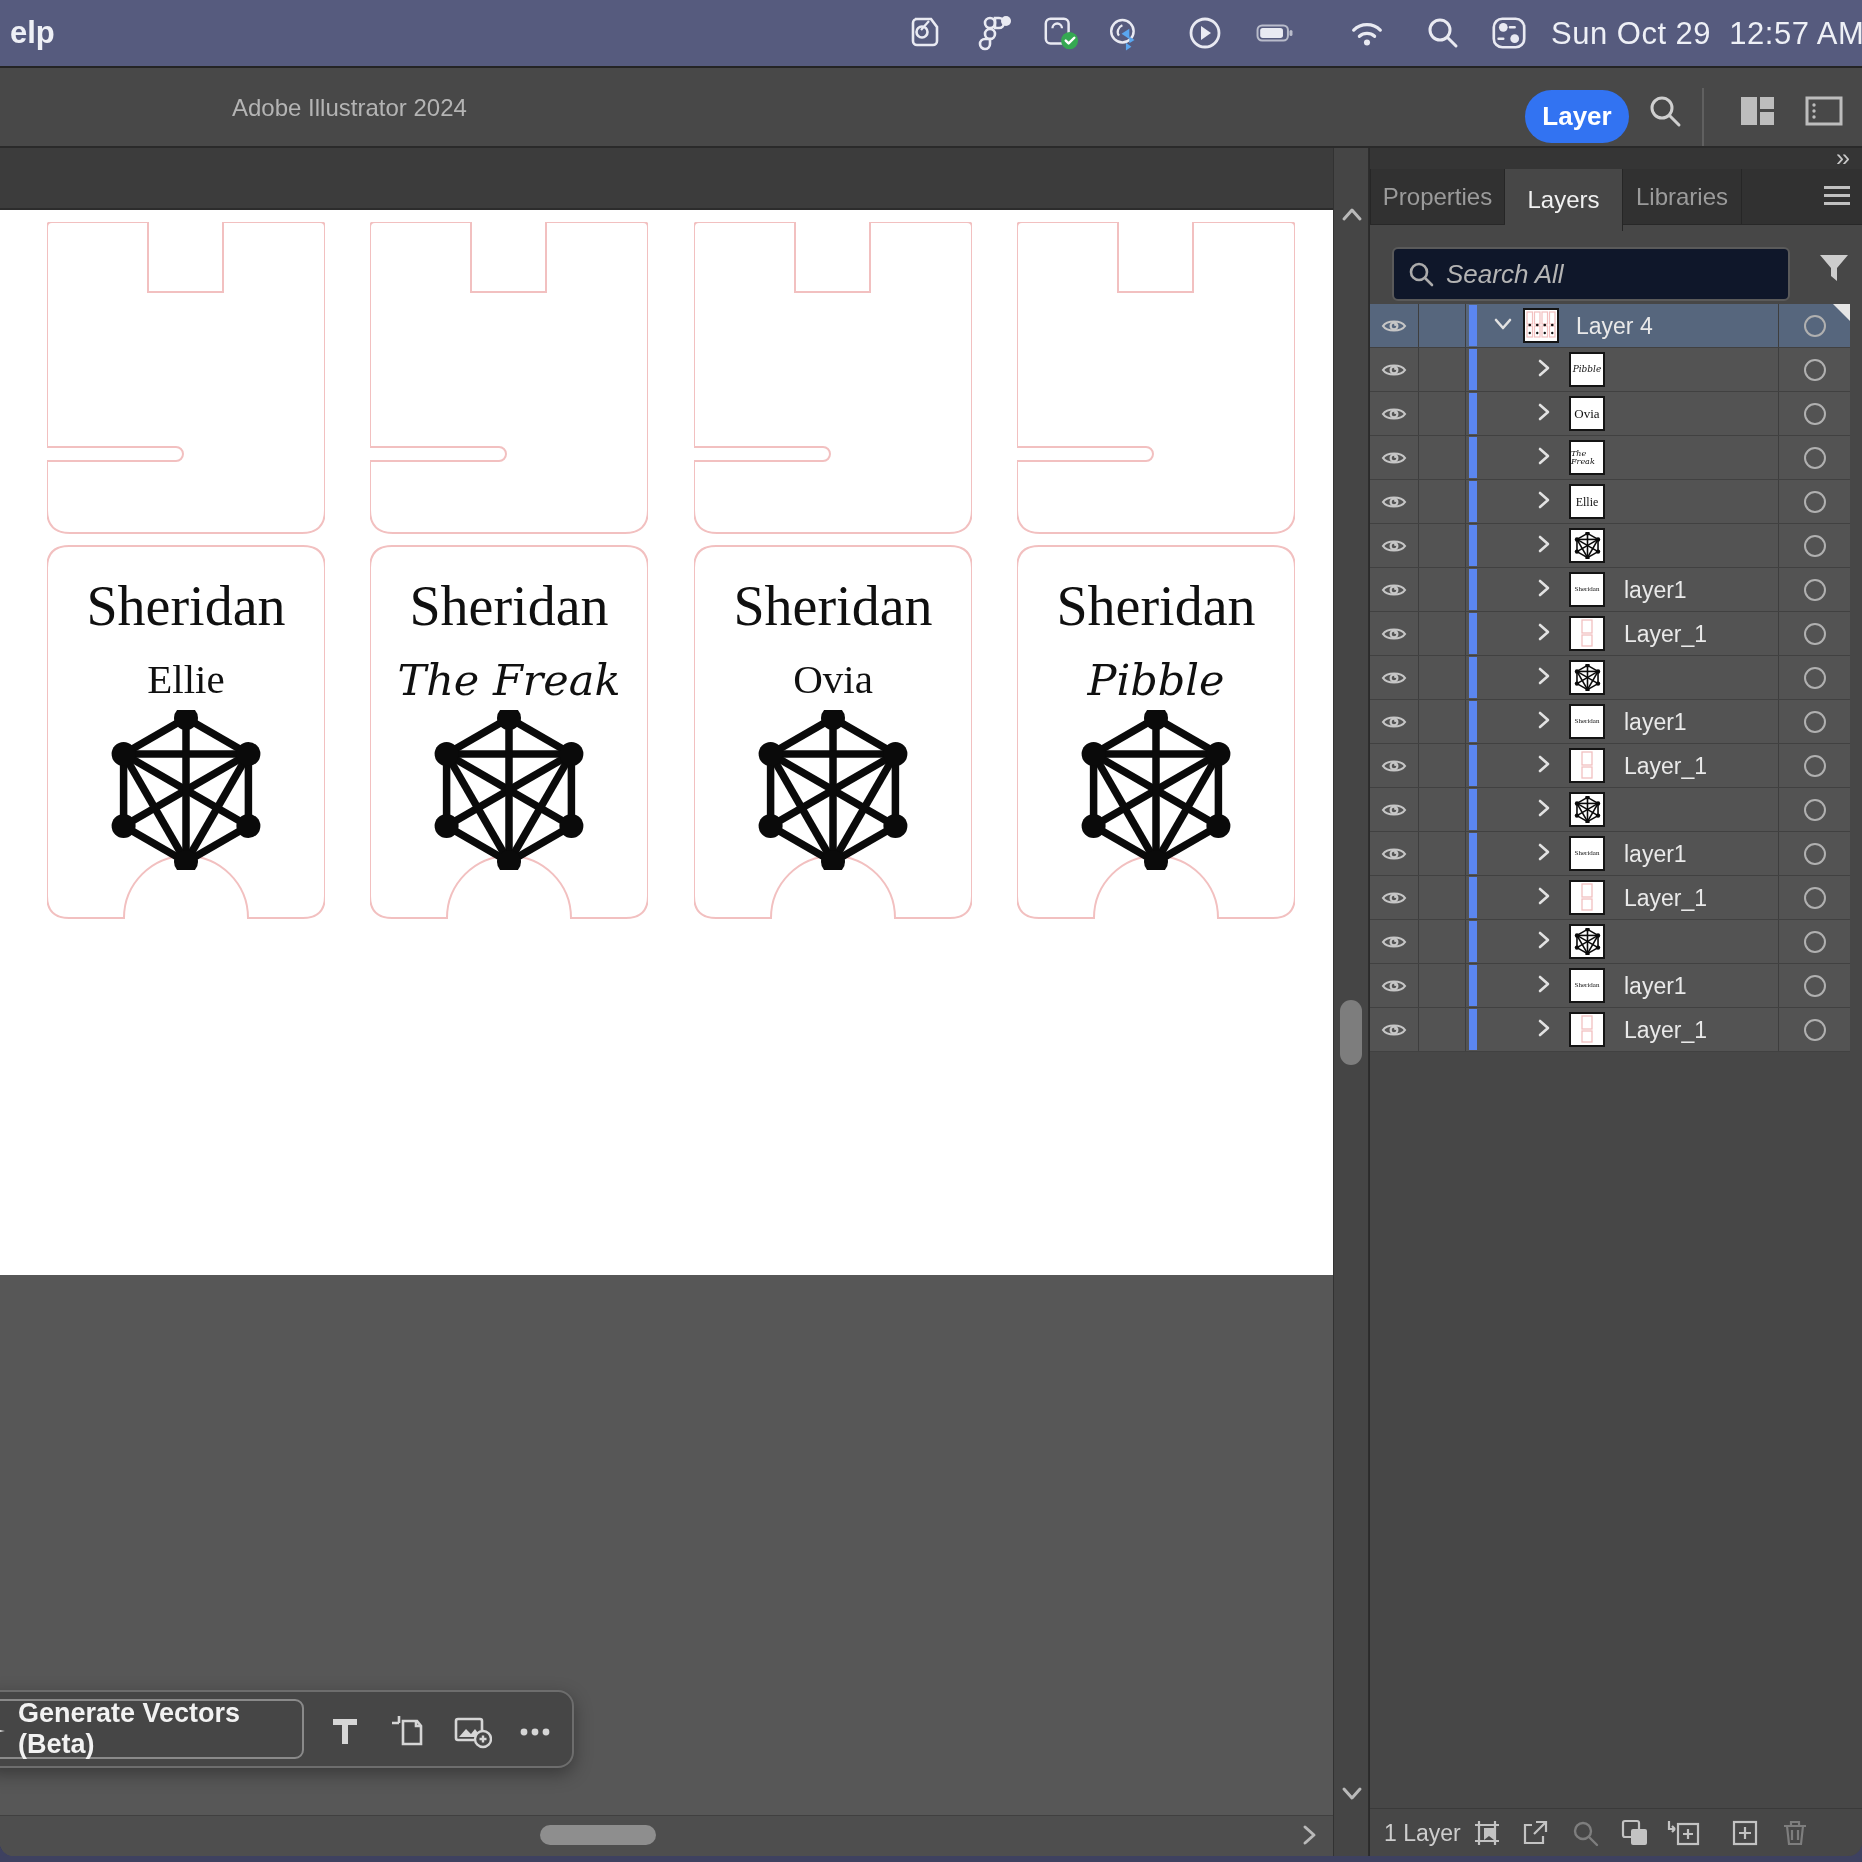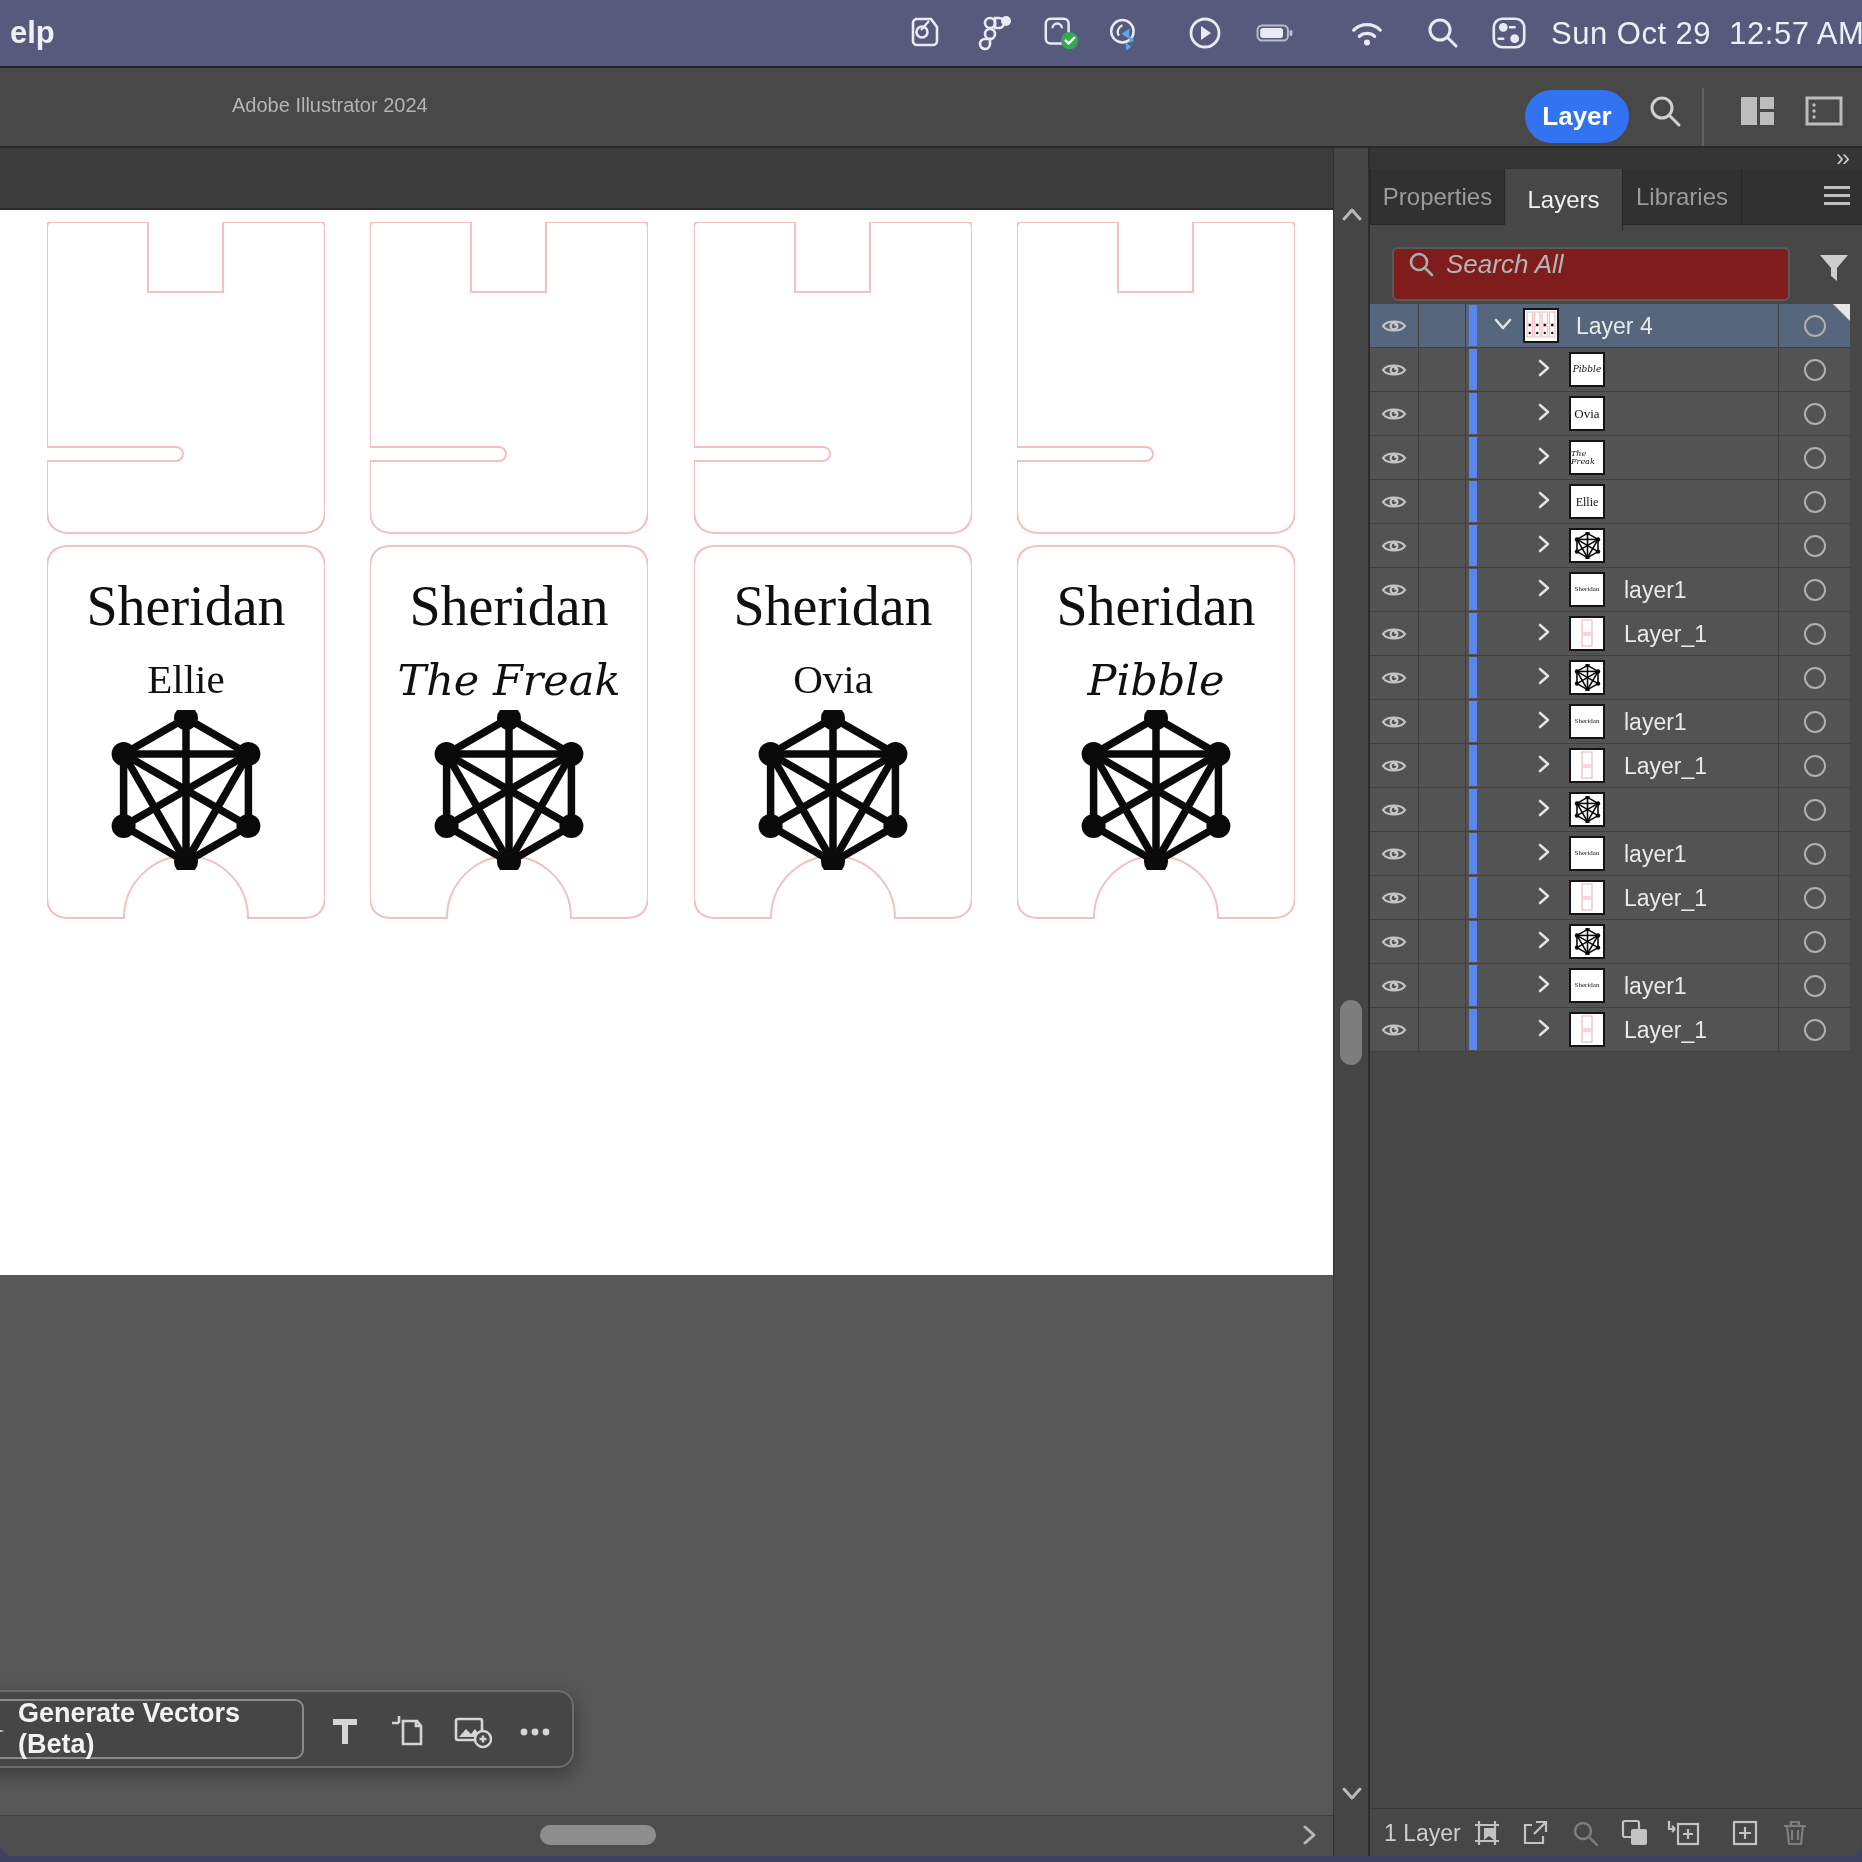--- a/index.html
+++ b/index.html
@@ -7,21 +7,21 @@
   .app{position:absolute;left:0;top:0;right:0;bottom:6px;background:#474747;border-radius:0 0 14px 14px;overflow:hidden;}
 
   
   .menubar{position:absolute;left:0;top:0;right:0;height:66px;background:#565b7e;color:#eef0f6;}
   .mb-help{position:absolute;left:2px;top:15px;font-size:31px;font-weight:600;margin-left:8px;}
   .mb-ic{position:absolute;top:15px;width:38px;height:36px;display:flex;align-items:center;justify-content:center;}
   .mb-clock{position:absolute;left:1551px;top:16px;font-size:31px;font-weight:500;letter-spacing:.5px;white-space:pre;}
 
   
   .titlebar{position:absolute;left:0;top:66px;right:0;height:82px;background:#484848;border-top:2px solid #242424;border-bottom:2px solid #2a2a2a;box-sizing:border-box;}
-  .tb-title{position:absolute;left:232px;top:26px;font-size:20px;color:#b4b4b4;}
+  .tb-title{position:absolute;left:232px;top:26px;font-size:24px;color:#b4b4b4;}
   .share-btn{position:absolute;left:1525px;top:22px;width:104px;height:53px;border-radius:27px;background:#3273f2;color:#fff;font-size:26px;font-weight:600;display:flex;align-items:center;justify-content:center;}
   .tb-ic{position:absolute;top:24px;}
   .tb-div{position:absolute;left:1702px;top:20px;width:2px;height:58px;background:#606060;}
 
   
   .canvas-region{position:absolute;left:0;top:148px;width:1333px;bottom:0;background:#575757;overflow:hidden;}
   .doc-strip{position:absolute;left:0;top:0;width:100%;height:62px;background:#3c3c3c;border-bottom:2px solid #2c2c2c;box-sizing:border-box;}
   .artboard{position:absolute;left:0;top:62px;width:1333px;height:1065px;background:#ffffff;}
   .bookmark{position:absolute;top:12px;width:278px;height:700px;}
   .bm-svg{position:absolute;left:0;top:0;}
@@ -47,21 +47,21 @@
   .collapse{position:absolute;right:14px;top:-4px;color:#c9c9c9;font-size:24px;letter-spacing:-2px;}
   .tabbar{position:absolute;left:0;top:21px;right:0;height:55px;background:#313131;border-bottom:1px solid #282828;display:flex;}
   .tab{height:100%;display:flex;align-items:center;justify-content:center;font-size:24px;color:#9b9b9b;border-right:1px solid #262626;box-sizing:border-box;}
   .tab.t0{width:135px;border-left:1px solid #262626;}
   .tab.t1{width:118px;}
   .tab.t2{width:119px;}
   .tab.active{background:#474747;color:#f1f1f1;height:62px;}
   .hamburger{position:absolute;right:12px;top:38px;width:26px;}
   .hamburger div{height:3px;background:#c0c0c0;margin-bottom:5px;}
 
-  .search-input{position:absolute;left:22px;top:99px;width:398px;height:54px;background:#7f1d1d;border:2px solid #5a5a5a;border-radius:6px;box-sizing:border-box;display:flex;align-items:flex-start;}
+  .search-input{position:absolute;left:22px;top:99px;width:398px;height:54px;background:#0f172a;border:2px solid #5a5a5a;border-radius:6px;box-sizing:border-box;display:flex;align-items:center;}
   .search-ph{font-style:italic;font-size:26px;color:#b4b4b4;margin-left:10px;}
   .funnel{position:absolute;left:445px;top:103px;}
 
   .layers-list{position:absolute;left:0;top:156px;width:480px;}
   .lrow{height:44px;display:flex;background:#535353;border-bottom:1px solid #414141;position:relative;box-sizing:border-box;}
   .lrow.sel{background:#56667d;}
   .c-eye{width:48px;border-right:1px solid #3e3e3e;display:flex;align-items:center;justify-content:center;flex:none;}
   .c-lock{width:46px;border-right:1px solid #3e3e3e;flex:none;}
   .c-main{flex:1;position:relative;}
   .selbar{position:absolute;left:3px;top:1px;bottom:1px;width:8px;background:#5b86f0;}

